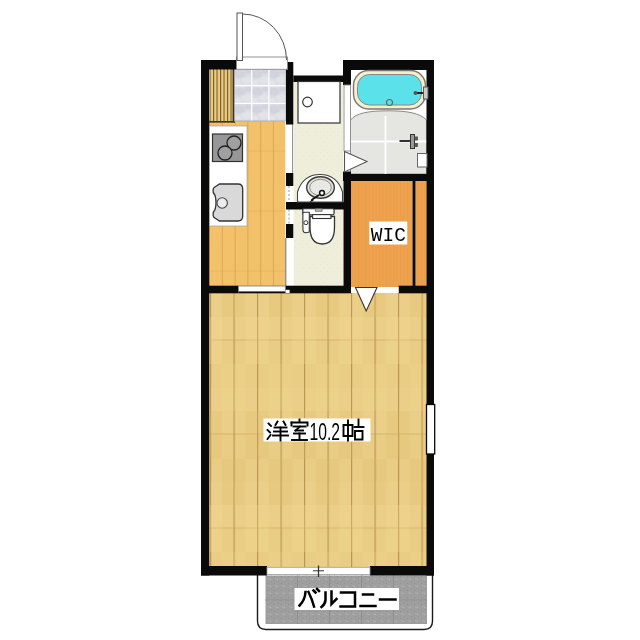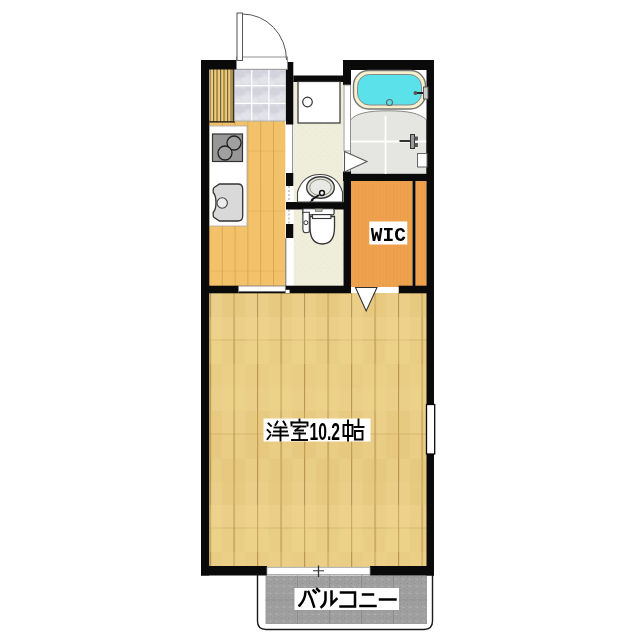--- a/index.html
+++ b/index.html
@@ -1,17 +1,17 @@
 <!DOCTYPE html>
 <html><head>
 <meta charset="utf-8">
 <style>
   html,body{margin:0;padding:0;background:#ffffff;}
   #page{position:relative;width:640px;height:640px;background:#22c55e;overflow:hidden;
-        font-family:"Liberation Sans", sans-serif;font-weight:bold;}
+        font-family:"Liberation Sans", sans-serif;}
   svg{position:absolute;left:0;top:0;}
 </style>
 </head>
 <body>
 <div id="page">
 <svg width="640" height="640" viewBox="0 0 640 640">
 <defs>
 
   <pattern id="woodmain" width="23.5" height="94" patternUnits="userSpaceOnUse" x="210" y="293">
     <rect width="23.5" height="94" fill="#e9cd85"></rect>

